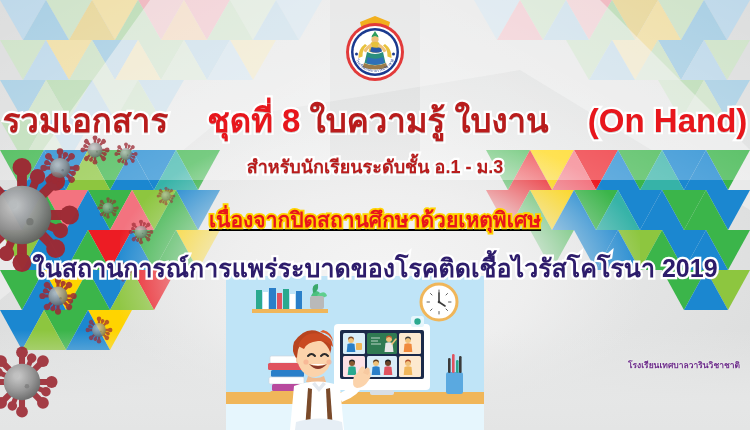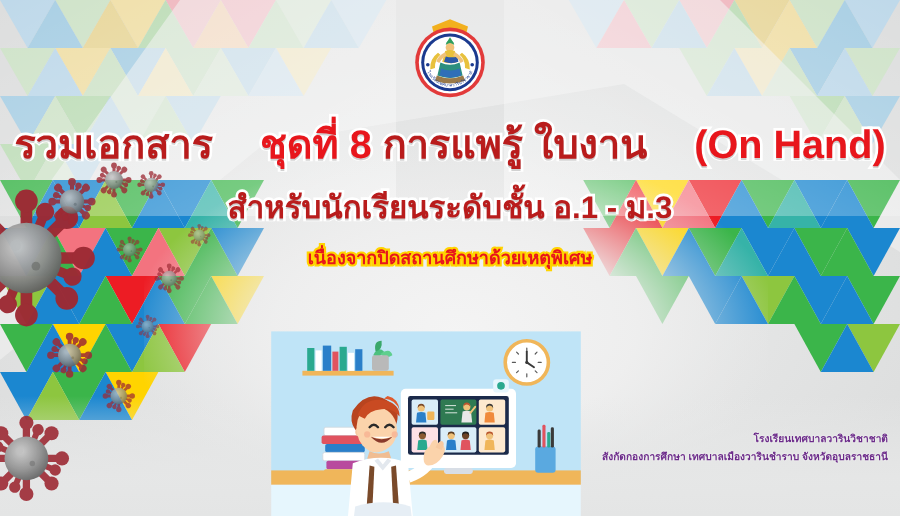--- a/index.html
+++ b/index.html
@@ -36,22 +36,22 @@
     position: absolute; left: 0; top: 0; width: 750px; height: 430px;
     pointer-events: none;
   }
   .line {
     position: absolute; width: 750px; text-align: center;
     white-space: nowrap;
     font-weight: bold;
     letter-spacing: 0px;
   }
   .l1 { top: 94px;  font-size: 33px; }
-  .l2 { top: 152px; font-size: 26px; }
-  .l3 { top: 203px; font-size: 15px; }
+  .l2 { top: 152px; font-size: 18px; }
+  .l3 { top: 203px; font-size: 21px; text-decoration: underline; }
   .l4 { top: 248px; font-size: 25px; }
 
   .t-navy {
     color: #b91c1c;
     -webkit-text-stroke: 4.5px #ffffff;
     paint-order: stroke fill;
     text-shadow: 0 1px 0 rgba(0,0,0,0.18);
   }
   .t-red {
     color: #e8161c;
@@ -563,31 +563,33 @@
         </g>
       </g>
 
       <path d="M88 146 q24 -7 46 0 l1 8 h-48 Z" fill="#e6eef5"></path>
     </svg>
   </div>
 
   <div class="titles">
 
     <div class="line l1">
-      <span class="t-navy">รวมเอกสาร </span><span class="t-red">ชุดที่ 8 </span><span class="t-navy">การแพรู้ ใบงาน </span><span class="t-red">(On Hand)</span>
+      <span class="t-navy">รวมเอกสาร </span><span class="t-red">ชุดที่ 8 </span><span class="t-navy">ใบความรู้ ใบงาน </span><span class="t-red">(On Hand)</span>
     </div>
 
     <div class="line l2">
       <span class="t-navy">สำหรับนักเรียนระดับชั้น อ.1 - ม.3</span>
     </div>
 
     <div class="line l3">
       <span class="t-red-sm">เนื่องจากปิดสถานศึกษาด้วยเหตุพิเศษ</span>
     </div>
 
+    <div class="line l4">
+      <span class="t-purple">ในสถานการณ์การแพร่ระบาดของโรคติดเชื้อไวรัสโคโรนา 2019</span>
+    </div>
   </div>
 
   <div class="credits">
     <div>โรงเรียนเทศบาลวารินวิชาชาติ</div>
-    <div>สังกัดกองการศึกษา  เทศบาลเมืองวารินชำราบ   จังหวัดอุบลราชธานี</div>
   </div>
 
 </div>
 
 </body></html>

